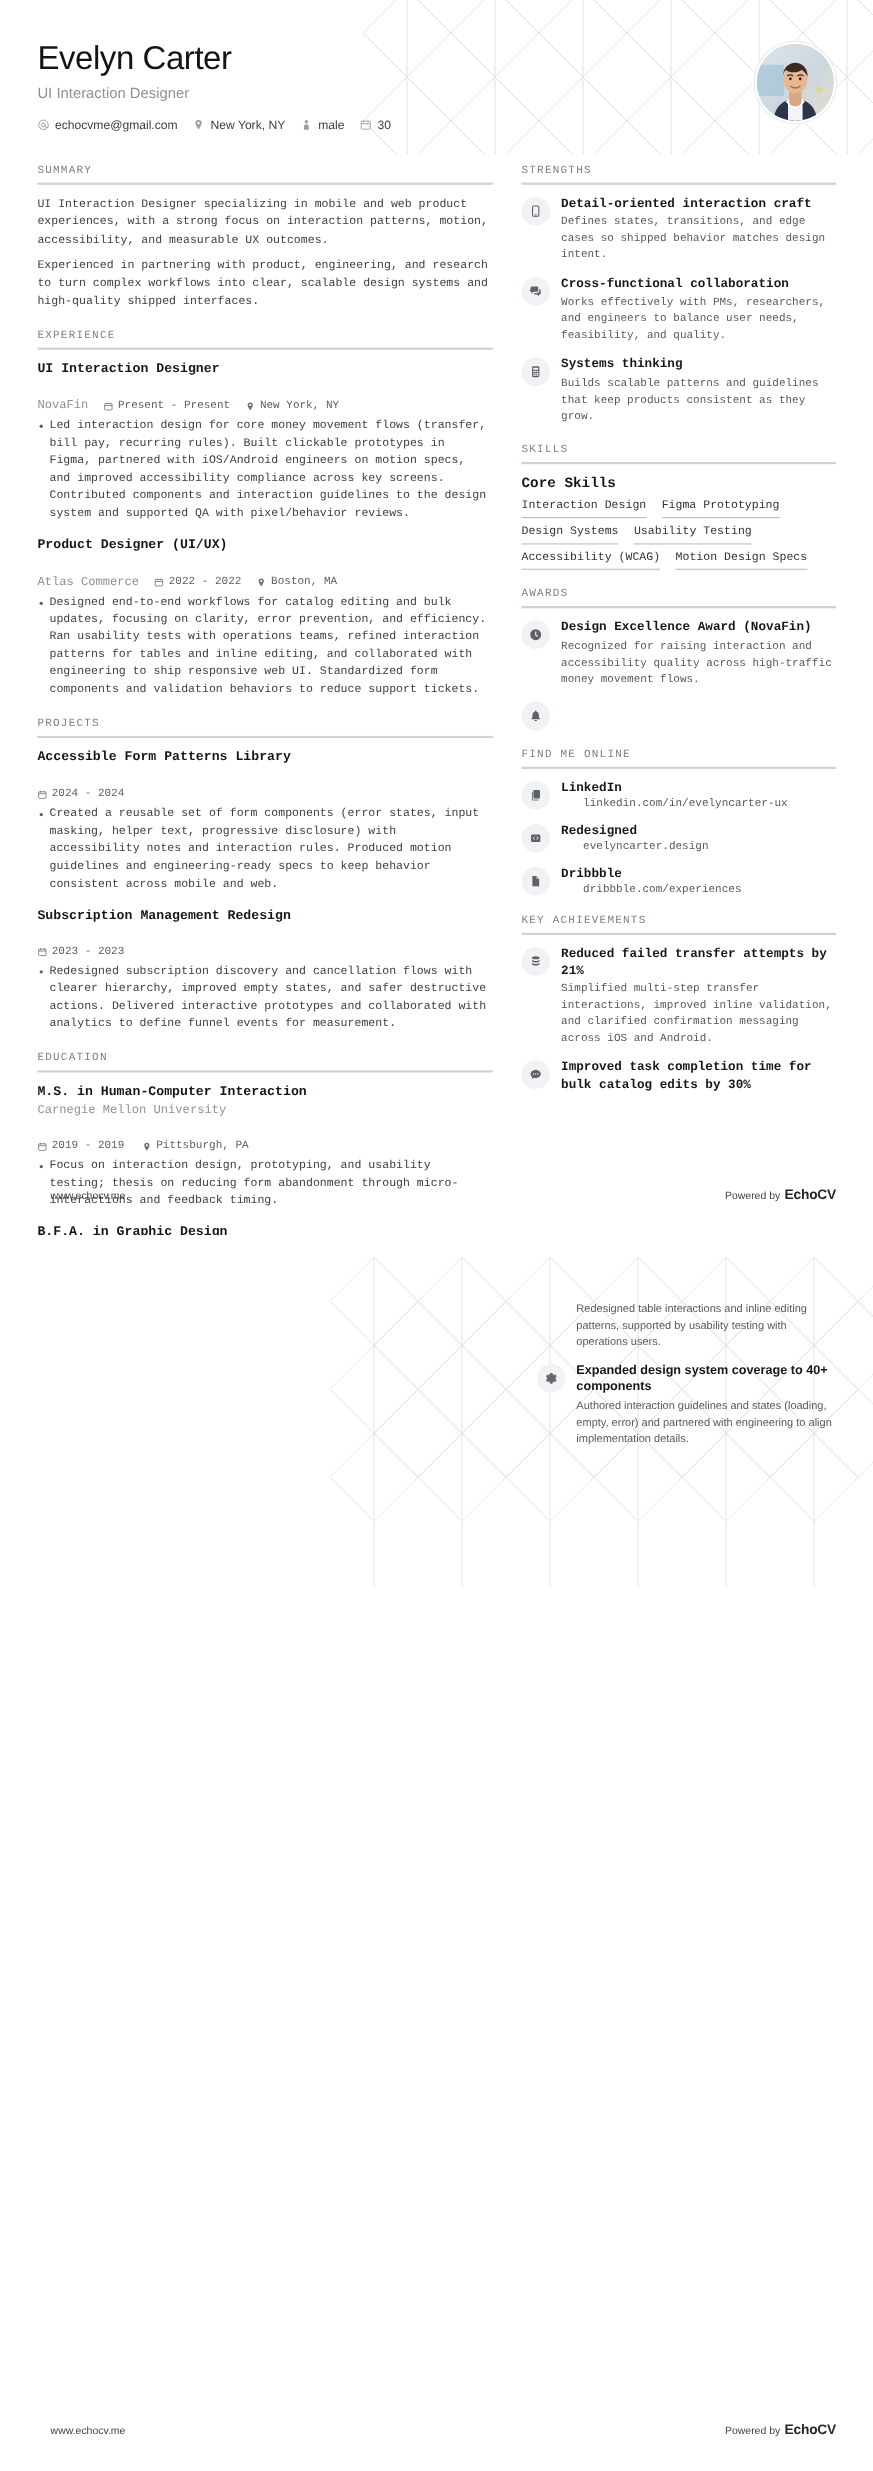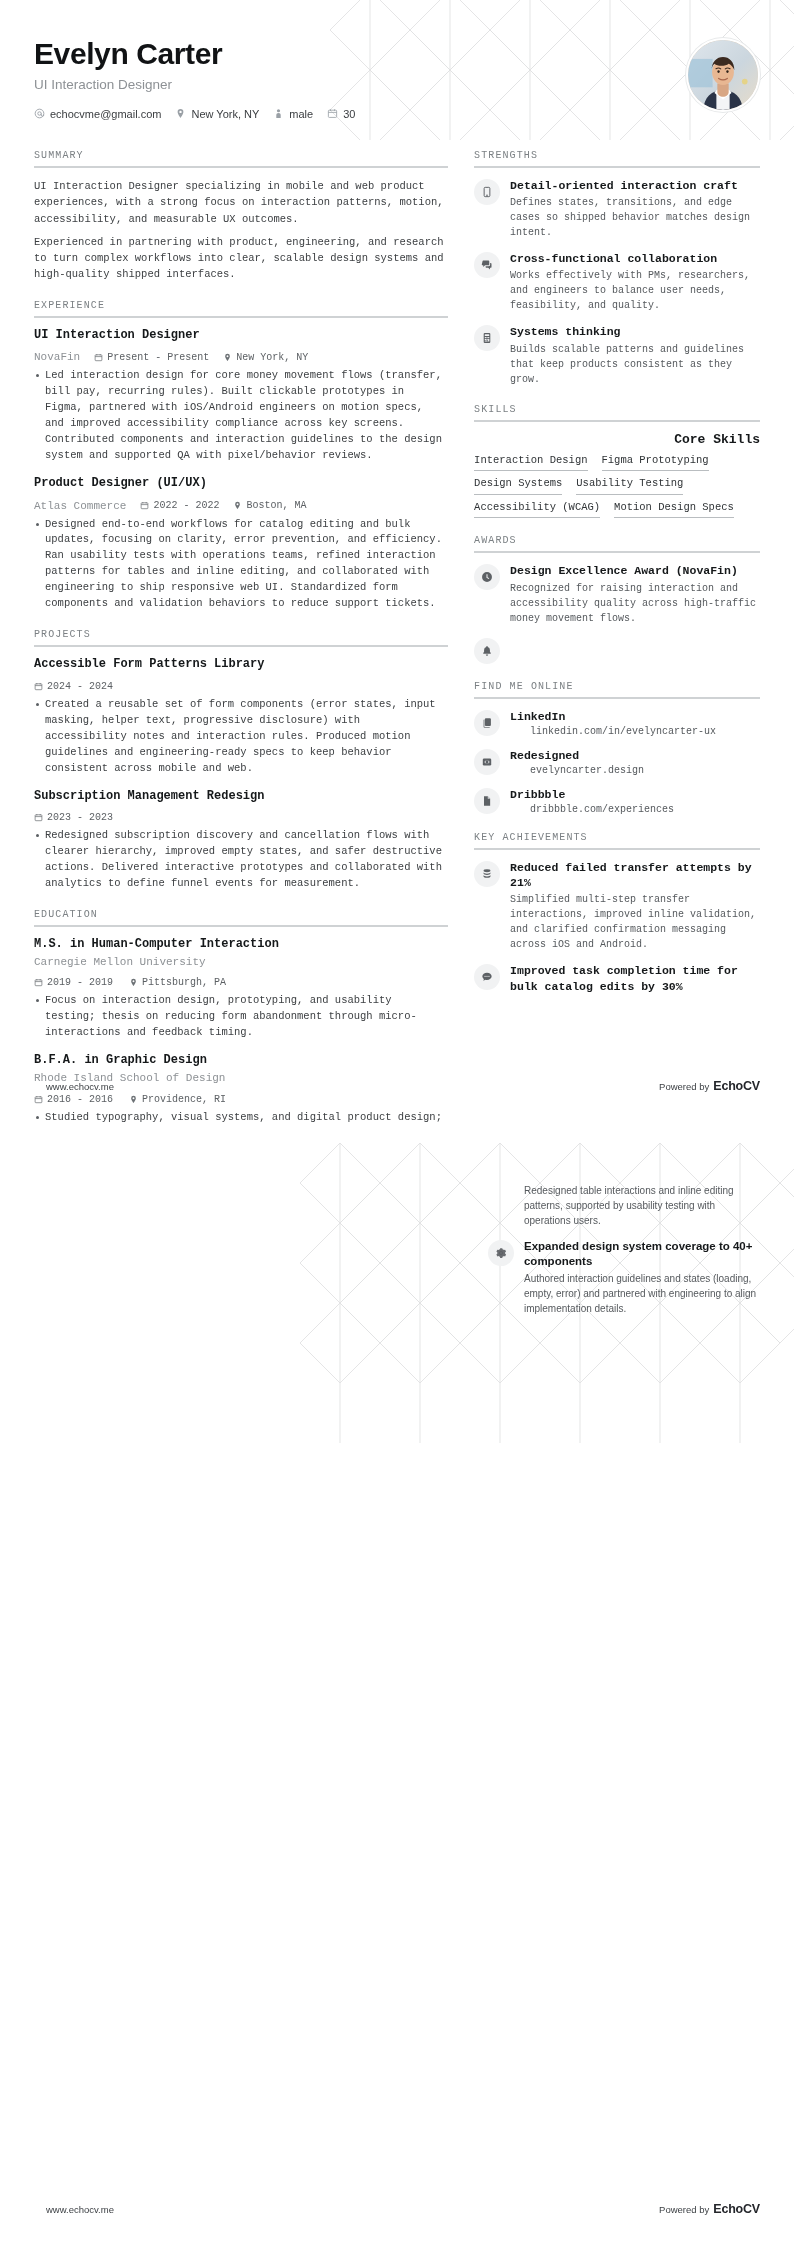--- a/index.html
+++ b/index.html
@@ -32,21 +32,21 @@
 
   
   .header {
     position: relative;
     z-index: 2;
     padding: 38px 34px 0 34px;
     height: 150px;
   }
   .name {
     font-size: 30px;
-    font-weight: 700;
+    font-weight: 400;
     letter-spacing: -.4px;
     color: #111315;
     line-height: 1.05;
   }
   .role {
     margin-top: 7px;
     font-size: 13.5px;
     color: #8d9195;
     font-weight: 400;
   }
@@ -122,21 +122,21 @@
   .entry-sub {
     font-size: 11px;
     color: #8d9195;
     margin-top: 2px;
     line-height: 1.35;
   }
   .entry-meta {
     display: flex;
     align-items: center;
     gap: 16px;
-    margin-top: 8px;
+    margin-top: 20px;
     font-size: 10px;
     color: #5c6064;
     flex-wrap: wrap;
   }
   .entry-meta.inline-org { gap: 14px; }
   .meta-org { font-size: 11px; color: #8d9195; }
   .meta-bit { display: flex; align-items: center; gap: 4px; }
   .meta-bit svg { width: 9px; height: 9px; display: block; color: #6d7276; }
   ul.bullets { list-style: none; margin-top: 5px; }
   ul.bullets li {
@@ -193,21 +193,20 @@
     margin-top: 2px;
     margin-left: 20px;
   }
 
   
   .skills-group-title {
     font-size: 13px;
     font-weight: 700;
     color: #15181a;
     margin-bottom: 7px;
-    text-align: right;
   }
   .skill-tags {
     display: flex;
     flex-wrap: wrap;
     gap: 6px 14px;
   }
   .skill-tag {
     font-size: 10.5px;
     color: #2f3336;
     border-bottom: 1px solid #b9bdc0;

